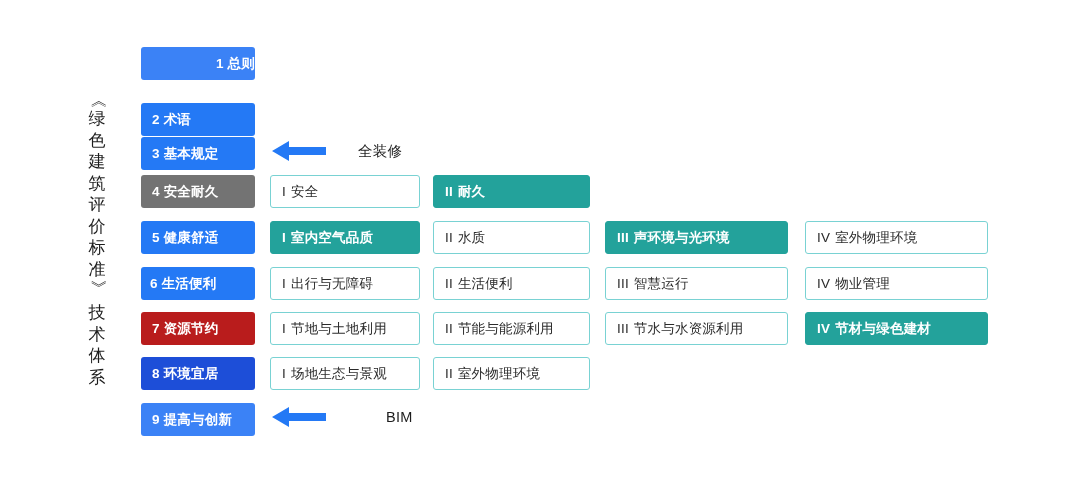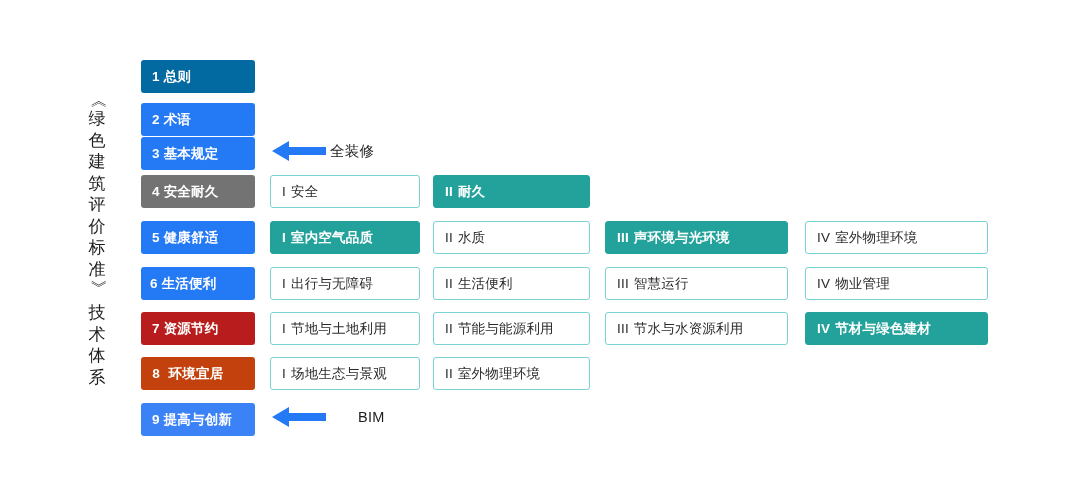--- a/index.html
+++ b/index.html
@@ -104,21 +104,21 @@
     align-items: center;
   }
   .arrow-glyph {
     width: 54px;
     height: 20px;
     display: block;
   }
   .arrow-label {
     font-size: 14.5px;
     color: #1d1d1d;
-    margin-left: 4px;
+    margin-left: 32px;
     white-space: nowrap;
     letter-spacing: 0.3px;
   }
 </style>
 </head>
 <body>
 
 <div id="vertical-title">
     <span class="vchar vbracket">《</span>
     <span class="vchar">绿</span>
@@ -131,42 +131,42 @@
     <span class="vchar">准</span>
     <span class="vchar vbracket">》</span>
     <span class="vgap"></span>
     <span class="vchar">技</span>
     <span class="vchar">术</span>
     <span class="vchar">体</span>
     <span class="vchar">系</span>
   </div>
 
 <div id="chapter-column">
-    <div class="chapter-box" style="top: 60px; background: #0369a1;">
+    <div class="chapter-box" style="top: 47px; background: #3b82f6; justify-content: flex-end;">
       <span>1 总则</span>
     </div>
     <div class="chapter-box" style="top: 91px; background: rgb(36, 121, 245); margin-top: 12px;">
       <span>2 术语</span>
     </div>
     <div class="chapter-box" style="top: 137px; background: rgb(36, 121, 245);">
       <span>3 基本规定</span>
     </div>
     <div class="chapter-box" style="top: 175px; background: #737373;">
       <span>4 安全耐久</span>
     </div>
     <div class="chapter-box" style="top: 221px; background: rgb(36, 121, 245);">
       <span>5 健康舒适</span>
     </div>
     <div class="chapter-box" style="top: 267px; background: rgb(36, 121, 245); padding-left: 9px;">
       <span>6 生活便利</span>
     </div>
     <div class="chapter-box" style="top: 312px; background: #b91c1c;">
       <span>7 资源节约</span>
     </div>
-    <div class="chapter-box" style="top: 357px; background: #c2410c; font-family: Liberation Mono, monospace;">
+    <div class="chapter-box" style="top: 357px; background: #1d4ed8;">
       <span>8 环境宜居</span>
     </div>
     <div class="chapter-box" style="top: 403px; background: #3b82f6;">
       <span>9 提高与创新</span>
     </div>
   </div>
 
 <div id="item-grid">
     <div class="item-box outline" style="left: 270px; width: 150px; top: 175px; border-color: rgb(121, 210, 211);">
       <span class="num">I</span>

